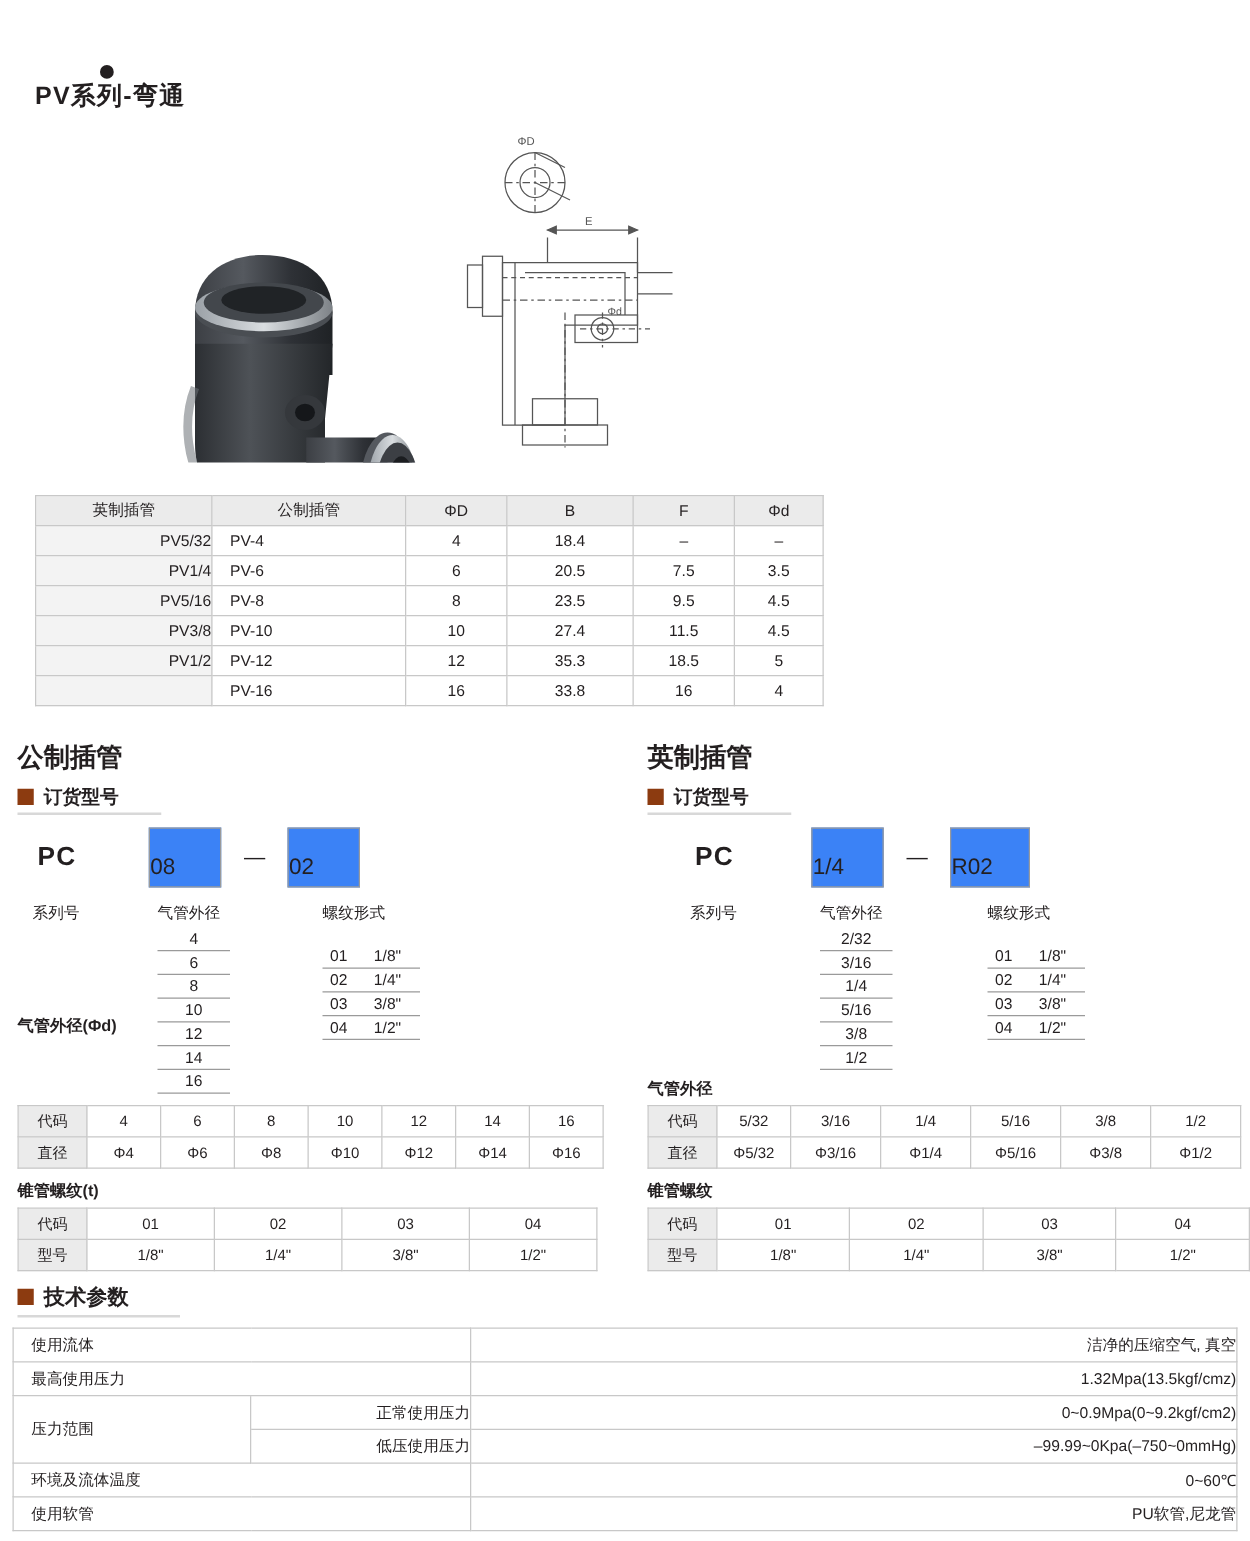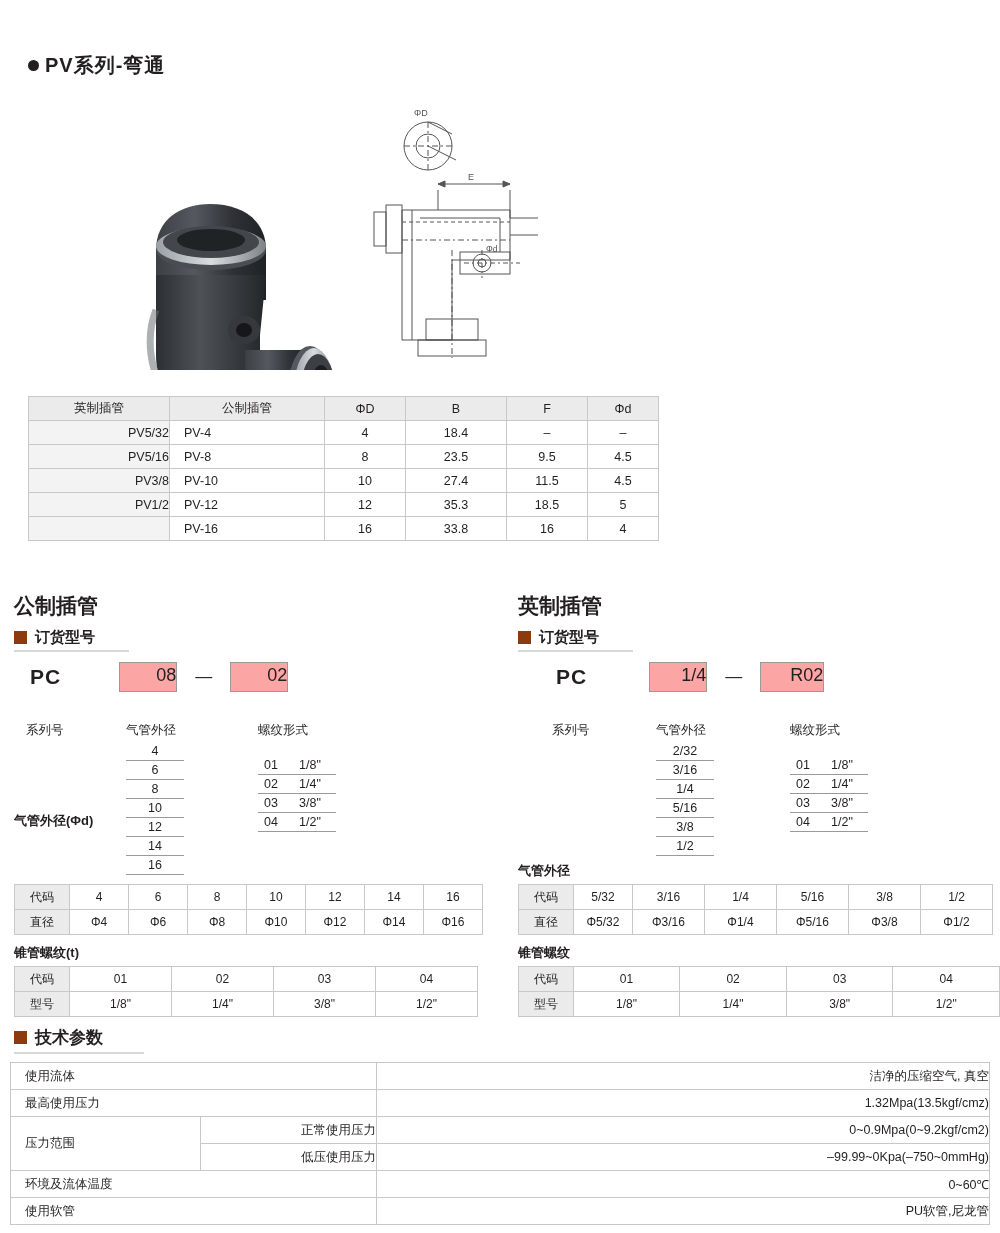--- a/index.html
+++ b/index.html
@@ -7,21 +7,21 @@
     width:1000px; height:1233px;
     background:#ffffff;
     font-family:"Liberation Sans", sans-serif;
     color:#231f20;
     position:relative;
     overflow:hidden;
   }
   .page { position:relative; width:1000px; height:1233px; }
 
   
-  .title-row { position:absolute; left:28px; top:52px; display:flex; align-items:center; }
+  .title-row { position:absolute; left:28px; top:52px; display:flex; align-items:center;flex-direction:column; }
   .title-dot { width:11px; height:11px; border-radius:50%; background:#231f20; margin-right:6px; }
   .title-text { font-size:20px; font-weight:bold; letter-spacing:1px; }
 
   
   .photo { position:absolute; left:60px; top:100px; width:280px; height:270px; }
 
   
   .drawing { position:absolute; left:360px; top:100px; width:260px; height:270px; }
 
   
@@ -51,24 +51,24 @@
   .sec-h2 .sq { width:13px; height:13px; background:#8c3b10; margin-right:8px; }
   .sec-h2 .lbl { font-size:15px; font-weight:bold; }
   .sec-h2 .rule { position:absolute; left:0; bottom:-5px; height:2px; background:#d8d8d8; }
 
   
   .code-row { position:absolute; display:flex; align-items:center; }
   .code-series { font-size:21px; font-weight:bold; letter-spacing:1px; }
   .code-box {
     border:1px solid #9a9a9a;
     font-size:18px;
-    text-align:right;
-    padding:2px 0 5px 0;
+    text-align:left;
+    padding:20px 0 5px 0;
     min-width:56px;
-    background:#fca5a5;
+    background:#3b82f6;
   }
   .code-dash { font-size:17px; color:#231f20; }
 
   .leg { position:absolute; font-size:12.5px; }
   .leg .head { font-size:12.5px; margin-bottom:3px; }
   .leg .ul { border-bottom:1px solid #9a9a9a; text-align:center; padding:2px 0 2px 0; font-size:12.5px; }
 
   .thread-list { position:absolute; font-size:12.5px; }
   .thread-list .head { margin-bottom:17px; }
   .thread-list .tr { display:flex; border-bottom:1px solid #9a9a9a; padding:2px 0; }
@@ -210,20 +210,28 @@
     <tbody>
       <tr>
         <td class="col-a">PV5/32</td>
         <td class="col-b">PV-4</td>
         <td class="col-c">4</td>
         <td class="col-d">18.4</td>
         <td class="col-e">–</td>
         <td class="col-f">–</td>
       </tr>
       <tr>
+        <td class="col-a">PV1/4</td>
+        <td class="col-b">PV-6</td>
+        <td class="col-c">6</td>
+        <td class="col-d">20.5</td>
+        <td class="col-e">7.5</td>
+        <td class="col-f">3.5</td>
+      </tr>
+      <tr>
         <td class="col-a">PV5/16</td>
         <td class="col-b">PV-8</td>
         <td class="col-c">8</td>
         <td class="col-d">23.5</td>
         <td class="col-e">9.5</td>
         <td class="col-f">4.5</td>
       </tr>
       <tr>
         <td class="col-a">PV3/8</td>
         <td class="col-b">PV-10</td>

